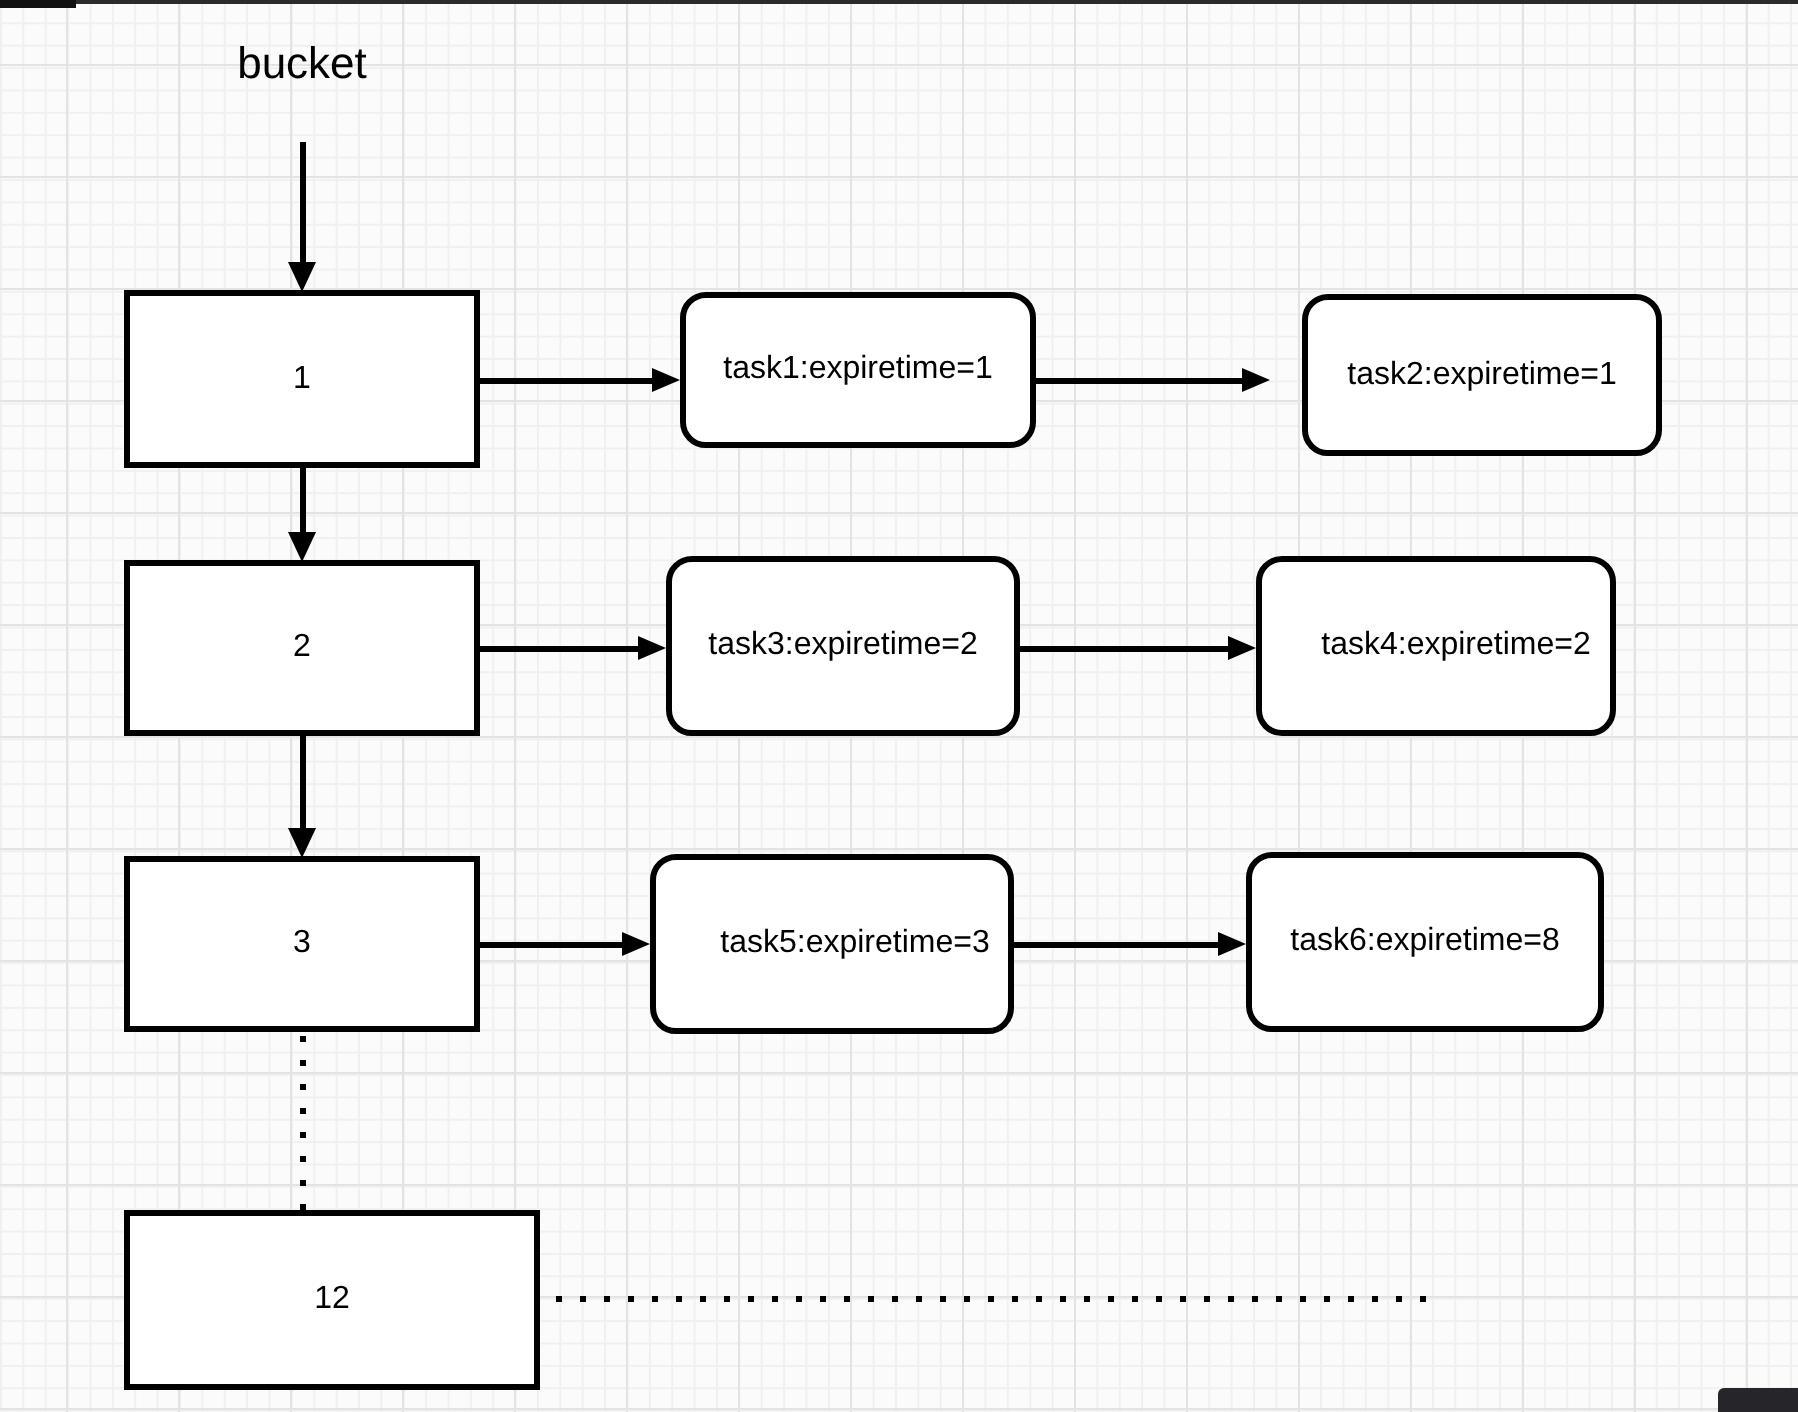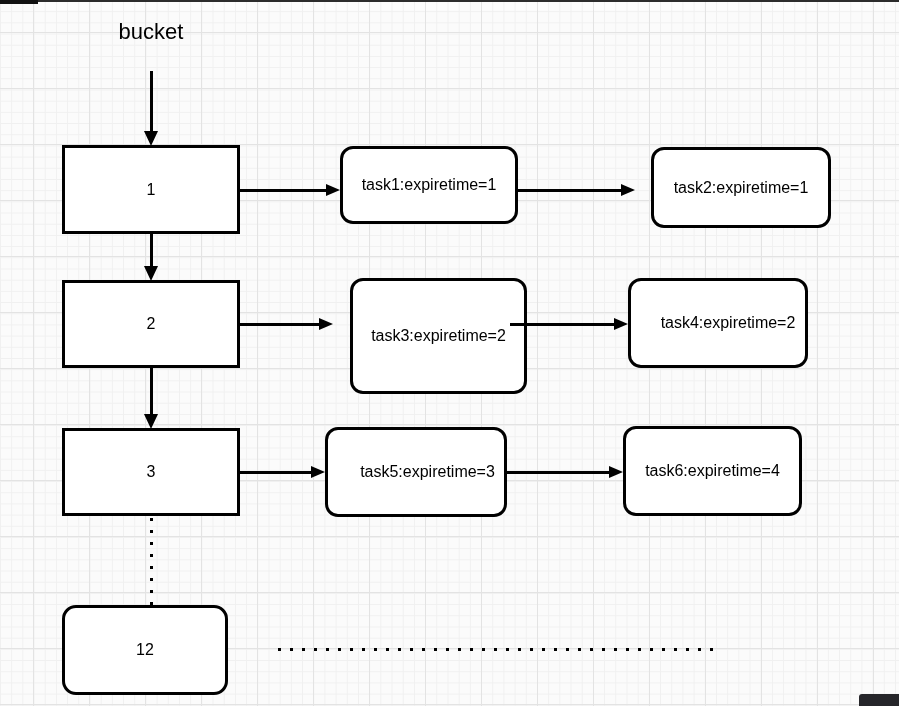--- a/index.html
+++ b/index.html
@@ -49,25 +49,25 @@
     align-items: center;
     justify-content: center;
     font-size: 16px;
     text-align: center;
   }
   .node.rounded { border-radius: 13px; }
 
   #bucket-1  { left: 62px;  top: 145px; width: 178px; height: 89px; }
   #bucket-2  { left: 62px;  top: 280px; width: 178px; height: 88px; }
   #bucket-3  { left: 62px;  top: 428px; width: 178px; height: 88px; }
-  #bucket-12 { left: 62px;  top: 605px; width: 166px; height: 90px; border-radius: 14px; }
+  #bucket-12 { left: 62px;  top: 605px; width: 208px; height: 90px; }
 
   #task-1 { left: 340px; top: 146px; width: 178px; height: 78px; }
   #task-2 { left: 635px; top: 147px; width: 180px; height: 81px; margin-left: 16px; }
-  #task-3 { left: 350px; top: 278px; width: 177px; height: 116px; }
+  #task-3 { left: 333px; top: 278px; width: 177px; height: 90px; }
   #task-4 { left: 628px; top: 278px; width: 180px; height: 90px; padding-left: 20px; }
   #task-5 { left: 325px; top: 427px; width: 182px; height: 90px; padding-left: 23px; }
   #task-6 { left: 623px; top: 426px; width: 179px; height: 90px; }
 
   .hline { position: absolute; height: 3px; background: #000; }
   .vline { position: absolute; width: 3px; background: #000; }
   .head-right {
     position: absolute; width: 0; height: 0;
     border-top: 6.5px solid transparent;
     border-bottom: 6.5px solid transparent;
@@ -170,18 +170,18 @@
   </div>
 
   <div class="hline" id="a-h3a-line"></div>
   <div class="head-right" id="a-h3a-head"></div>
   <div class="node rounded" id="task-5">
     <span>task5:expiretime=3</span>
   </div>
   <div class="hline" id="a-h3b-line"></div>
   <div class="head-right" id="a-h3b-head"></div>
   <div class="node rounded" id="task-6">
-    <span>task6:expiretime=4</span>
+    <span>task6:expiretime=8</span>
   </div>
 
   <div class="scrollbar-thumb"></div>
 
 </div>
 
 </body></html>

